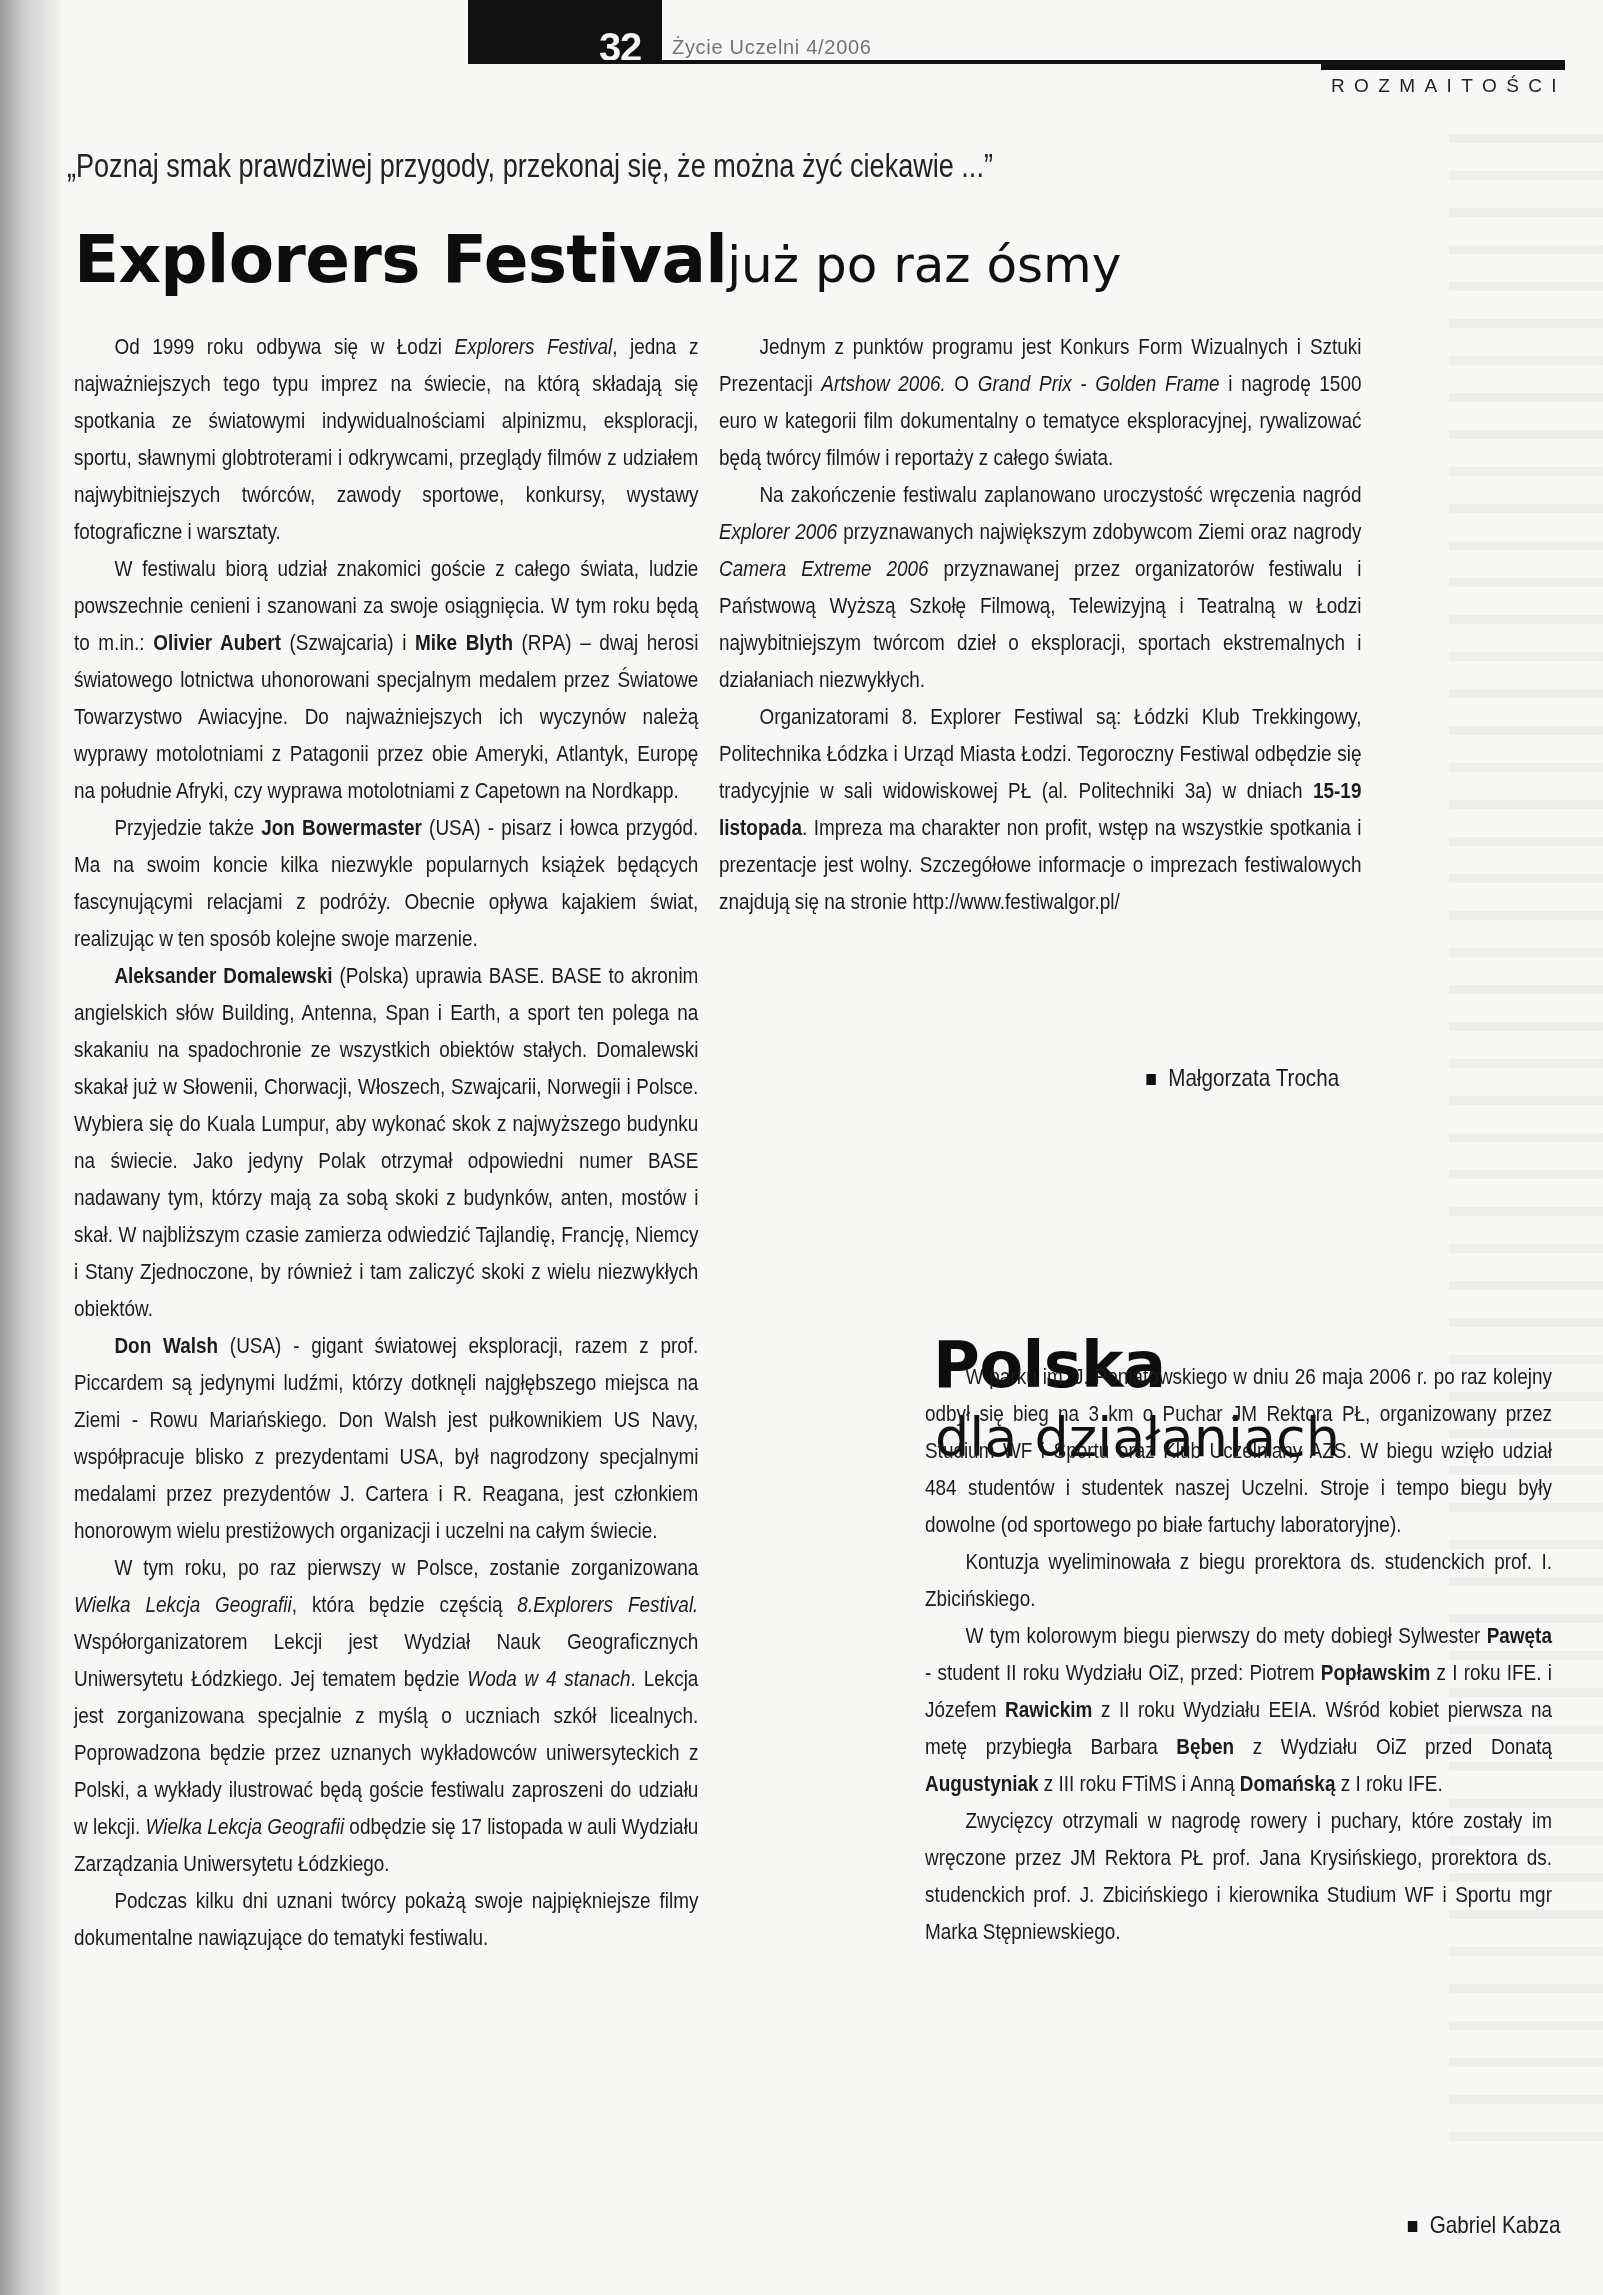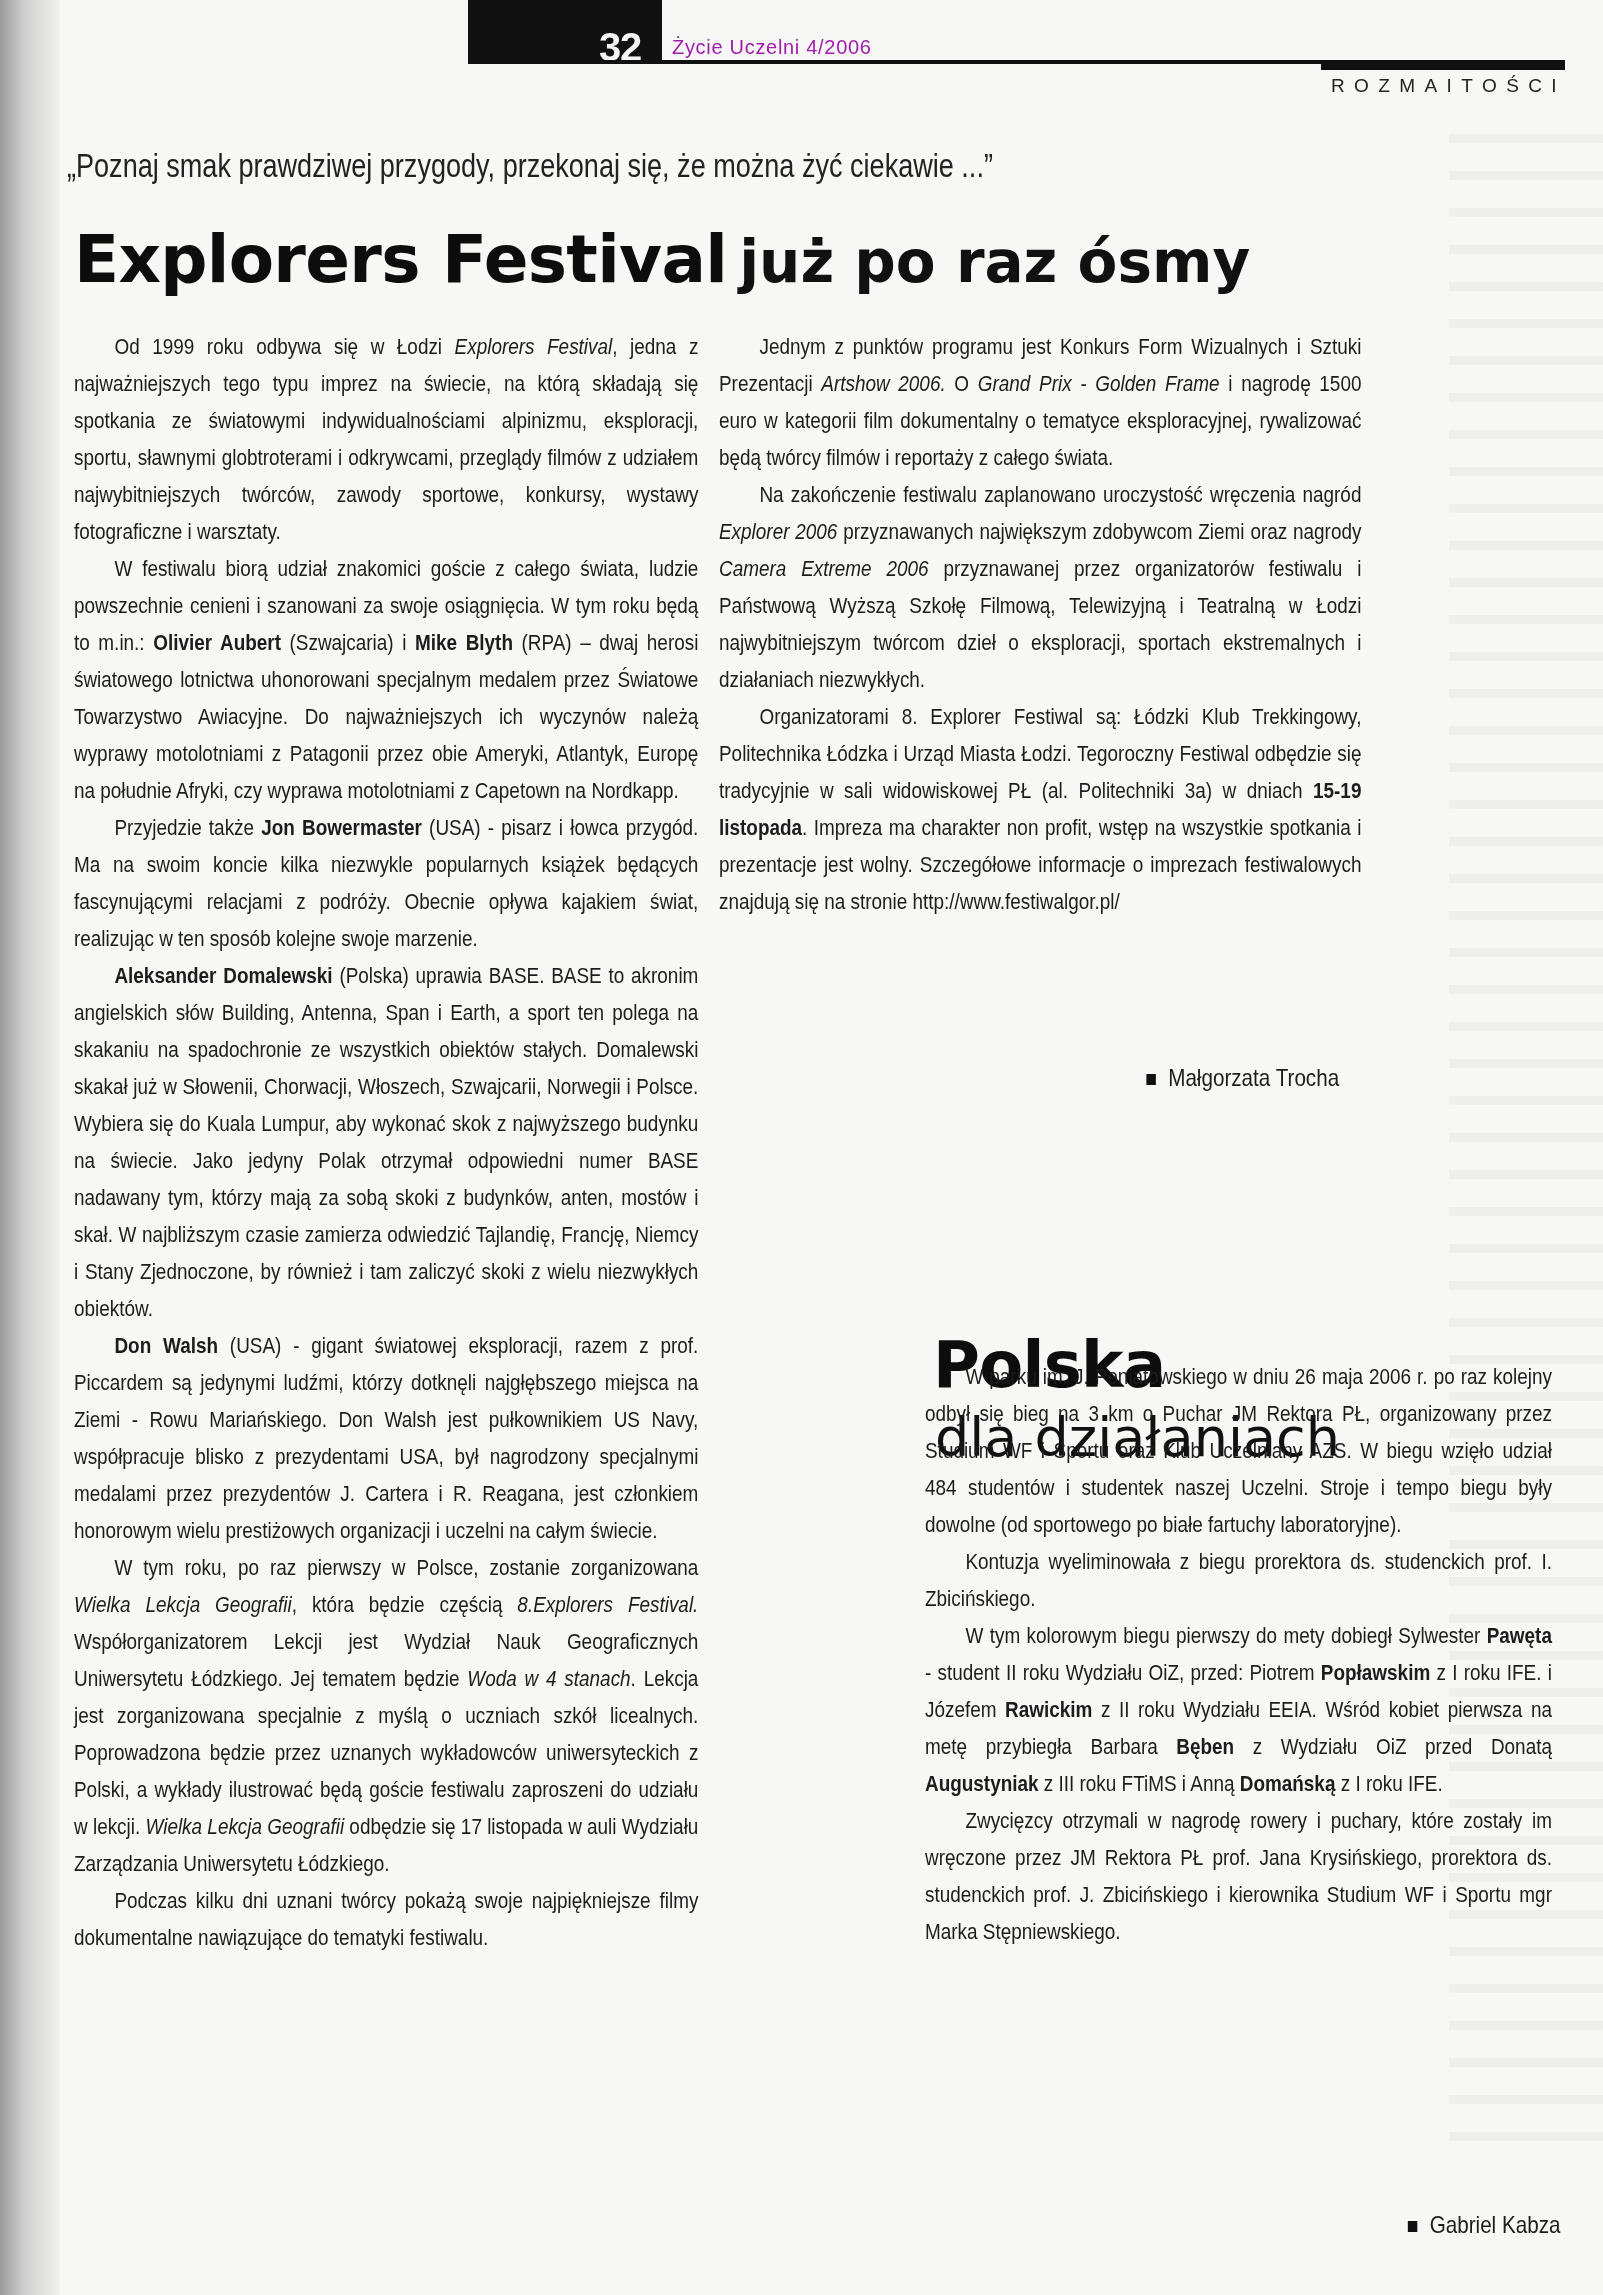--- a/index.html
+++ b/index.html
@@ -18,21 +18,21 @@
     background: #111;
   }
   .page-num {
     position: absolute; left: 599px; top: 27px;
     font-family: "Liberation Sans", sans-serif; font-weight: bold;
     font-size: 40px; color: #f5f5f5; letter-spacing: -1.3px;
     line-height: 1;
   }
   .mag-title {
     position: absolute; left: 672px; top: 37px;
-    font-size: 20px; color: #a21caf; letter-spacing: 0.7px; line-height: 1;
+    font-size: 20px; color: #737373; letter-spacing: 0.7px; line-height: 1;
   }
   .header-rule {
     position: absolute; left: 468px; top: 60px; width: 1097px; height: 4px;
     background: #111;
   }
   .header-rule-thick {
     position: absolute; left: 1321px; top: 63px; width: 244px; height: 6.7px;
     background: #111;
   }
   .section-label {
@@ -46,22 +46,22 @@
     white-space: nowrap;
   }
   .title {
     position: absolute; left: 74px; top: 221px; white-space: nowrap;
   }
   .title-bold {
     font-family: "DejaVu Sans", sans-serif; font-weight: bold;
     font-size: 66px; color: #0d0d0d; letter-spacing: -0.7px;
   }
   .title-light {
-    font-family: "DejaVu Sans", sans-serif; font-weight: bold;
-    font-size: 58px; color: #111; margin-left: 12px;
+    font-family: "DejaVu Sans", sans-serif; font-weight: normal;
+    font-size: 50px; color: #111; 
   }
   .col {
     position: absolute;
     font-size: 22px; line-height: 37px;
     text-align: justify;
     transform: scaleX(0.86); transform-origin: left top;
   }
   .col p { margin: 0; text-indent: 47px; }
   .col-left { left: 74px; top: 328px; width: 726px; }
   .col-right { left: 719px; top: 328px; width: 747px; }

